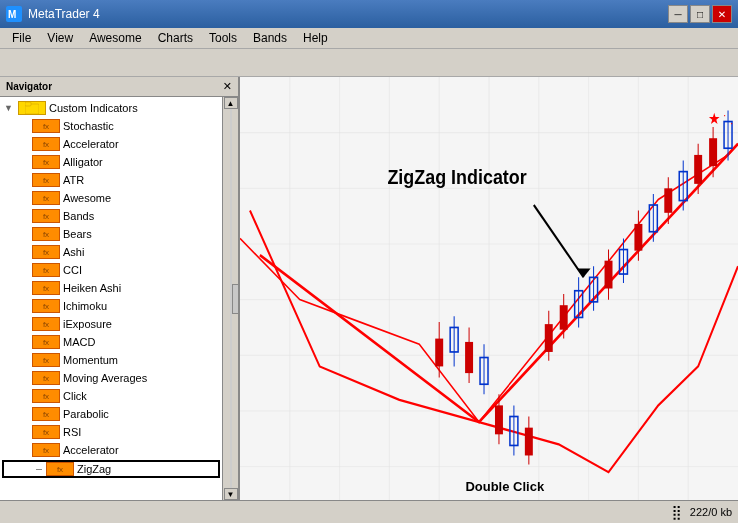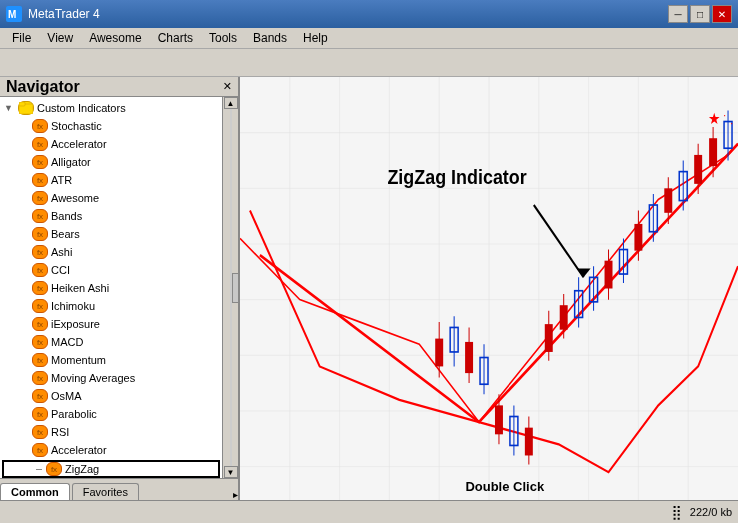--- a/index.html
+++ b/index.html
@@ -67,40 +67,40 @@
     }
     .navigator-header {
       background: #d4d0c8;
       border-bottom: 1px solid #888;
       padding: 3px 6px;
       display: flex;
       align-items: center;
       justify-content: space-between;
       height: 20px;
     }
-    .navigator-header-title { font-size: 16px; font-weight: bold; }
+    .navigator-header-title { font-size: 10px; font-weight: bold; }
     .navigator-close { cursor: pointer; font-size: 11px; }
 
     .navigator-content { flex: 1; overflow-y: auto; overflow-x: hidden; padding: 2px 0; }
     .nav-tree-item {
       display: flex;
       align-items: center;
       height: 18px;
       padding-left: 4px;
       cursor: pointer;
       white-space: nowrap;
     }
 
     .expand-icon { width: 14px; font-size: 9px; color: #666; flex-shrink: 0; }
     .item-icon {
-      width: 16px; height: 14px; margin-right: 3px;
+      width: 28px; height: 14px; margin-right: 3px;
       background: #ffd700; border: 1px solid #cc9900;
       display: flex; align-items: center; justify-content: center;
       font-size: 8px; color: #884400; flex-shrink: 0;
-      border-radius: 6px;
+      border-radius: 0;
     }
     .item-label { font-size: 11px; }
 
     
     .indent-1 { padding-left: 18px; }
     .indent-2 { padding-left: 32px; }
 
     
     .nav-scrollbar {
       width: 16px;
@@ -276,21 +276,21 @@
         <div class="nav-tree-item indent-2">
           <span class="item-icon" style="background:#ff8c00; border-color:#cc5500;">fx</span>
           <span class="item-label">Momentum</span>
         </div>
         <div class="nav-tree-item indent-2">
           <span class="item-icon" style="background:#ff8c00; border-color:#cc5500;">fx</span>
           <span class="item-label">Moving Averages</span>
         </div>
         <div class="nav-tree-item indent-2">
           <span class="item-icon" style="background:#ff8c00; border-color:#cc5500;">fx</span>
-          <span class="item-label">OsMA</span>
+          <span class="item-label">Click</span>
         </div>
         <div class="nav-tree-item indent-2">
           <span class="item-icon" style="background:#ff8c00; border-color:#cc5500;">fx</span>
           <span class="item-label">Parabolic</span>
         </div>
         <div class="nav-tree-item indent-2">
           <span class="item-icon" style="background:#ff8c00; border-color:#cc5500;">fx</span>
           <span class="item-label">RSI</span>
         </div>
         <div class="nav-tree-item indent-2">
@@ -313,25 +313,20 @@
           <div style="position:absolute; top:50%; left:2px; right:2px; display:flex; flex-direction:column; gap:2px; transform:translateY(-50%);">
             <div style="height:1px; background:#888;"></div>
             <div style="height:1px; background:#888;"></div>
             <div style="height:1px; background:#888;"></div>
           </div>
         </div>
         <div style="width:14px; height:12px; background:#d4d0c8; border:1px solid #888; display:flex; align-items:center; justify-content:center; font-size:8px; cursor:pointer;">▼</div>
       </div>
     </div>
 
-    <div class="navigator-tabs">
-      <div class="nav-tab active">Common</div>
-      <div class="nav-tab">Favorites</div>
-      <span style="margin-left:auto; font-size:10px; cursor:pointer;">▸</span>
-    </div>
   </div>
 
   <div class="chart-area" style="background:#ffffff; position:relative;">
     <svg class="chart-svg" viewBox="0 0 500 380" preserveAspectRatio="none">
 
       <rect width="500" height="380" fill="#f5f5f5"></rect>
 
       <g stroke="#e0e0e0" stroke-width="0.5">
         <line x1="0" y1="50" x2="500" y2="50"></line>
         <line x1="0" y1="100" x2="500" y2="100"></line>

